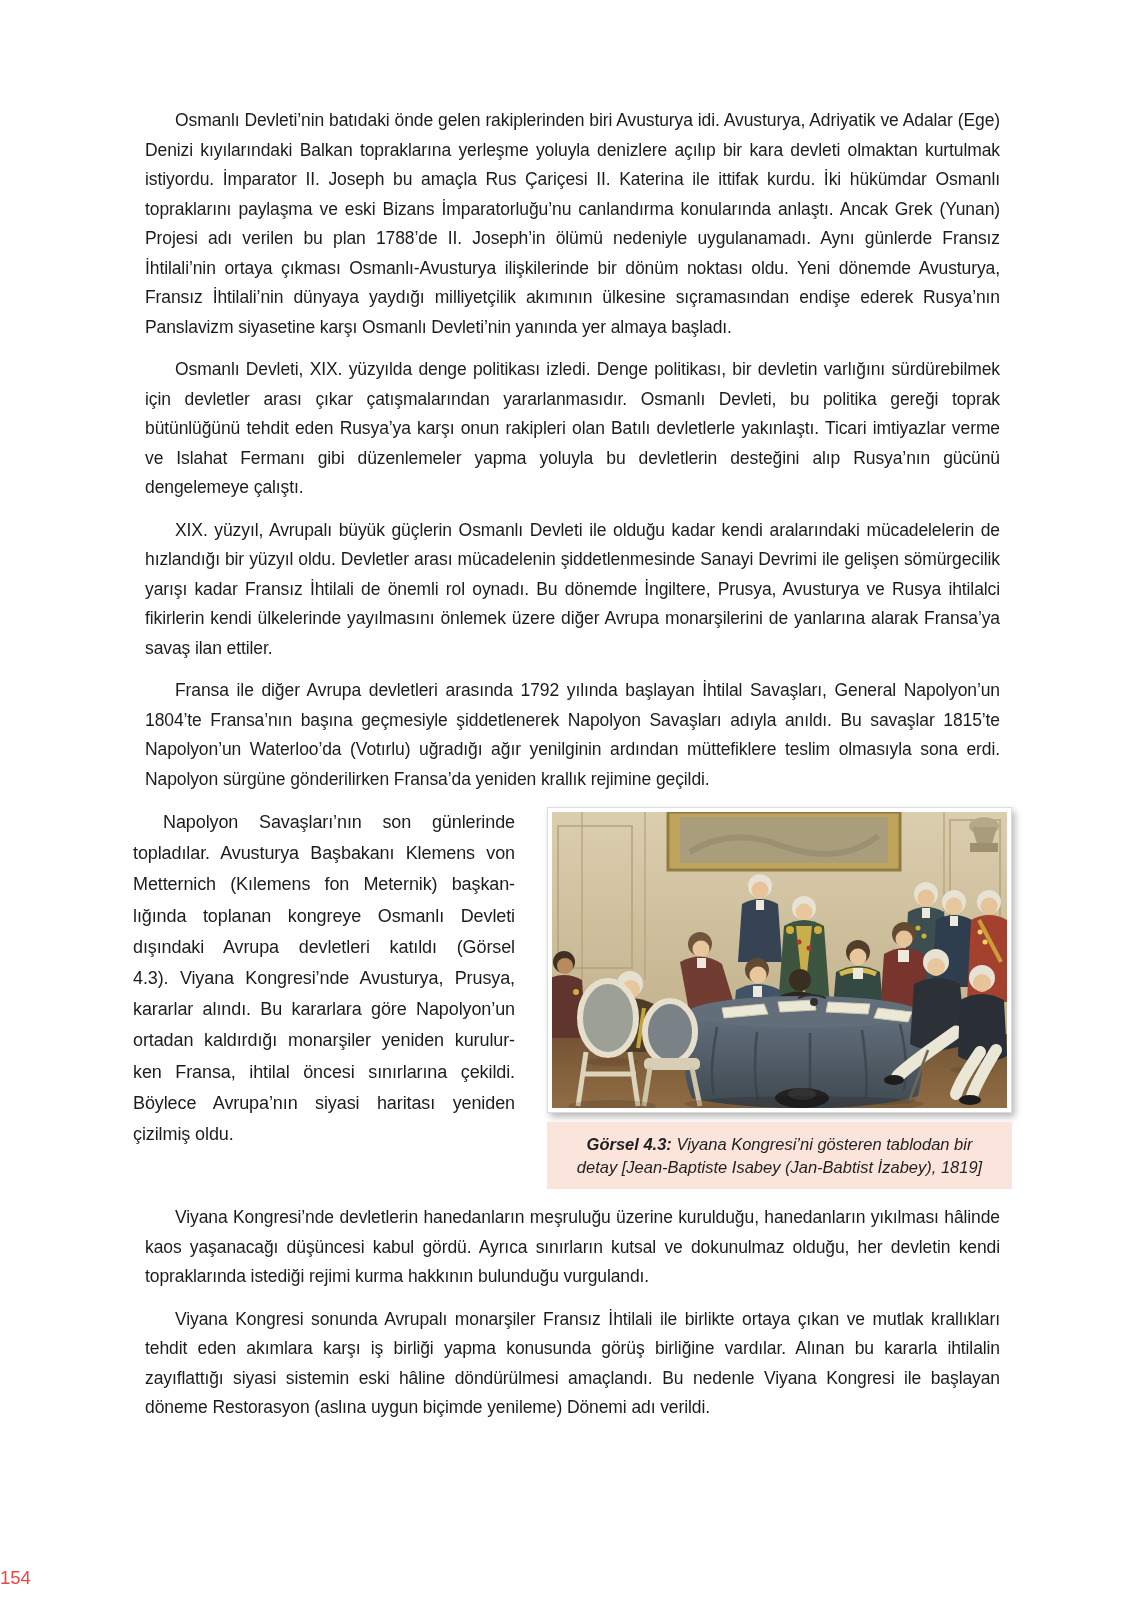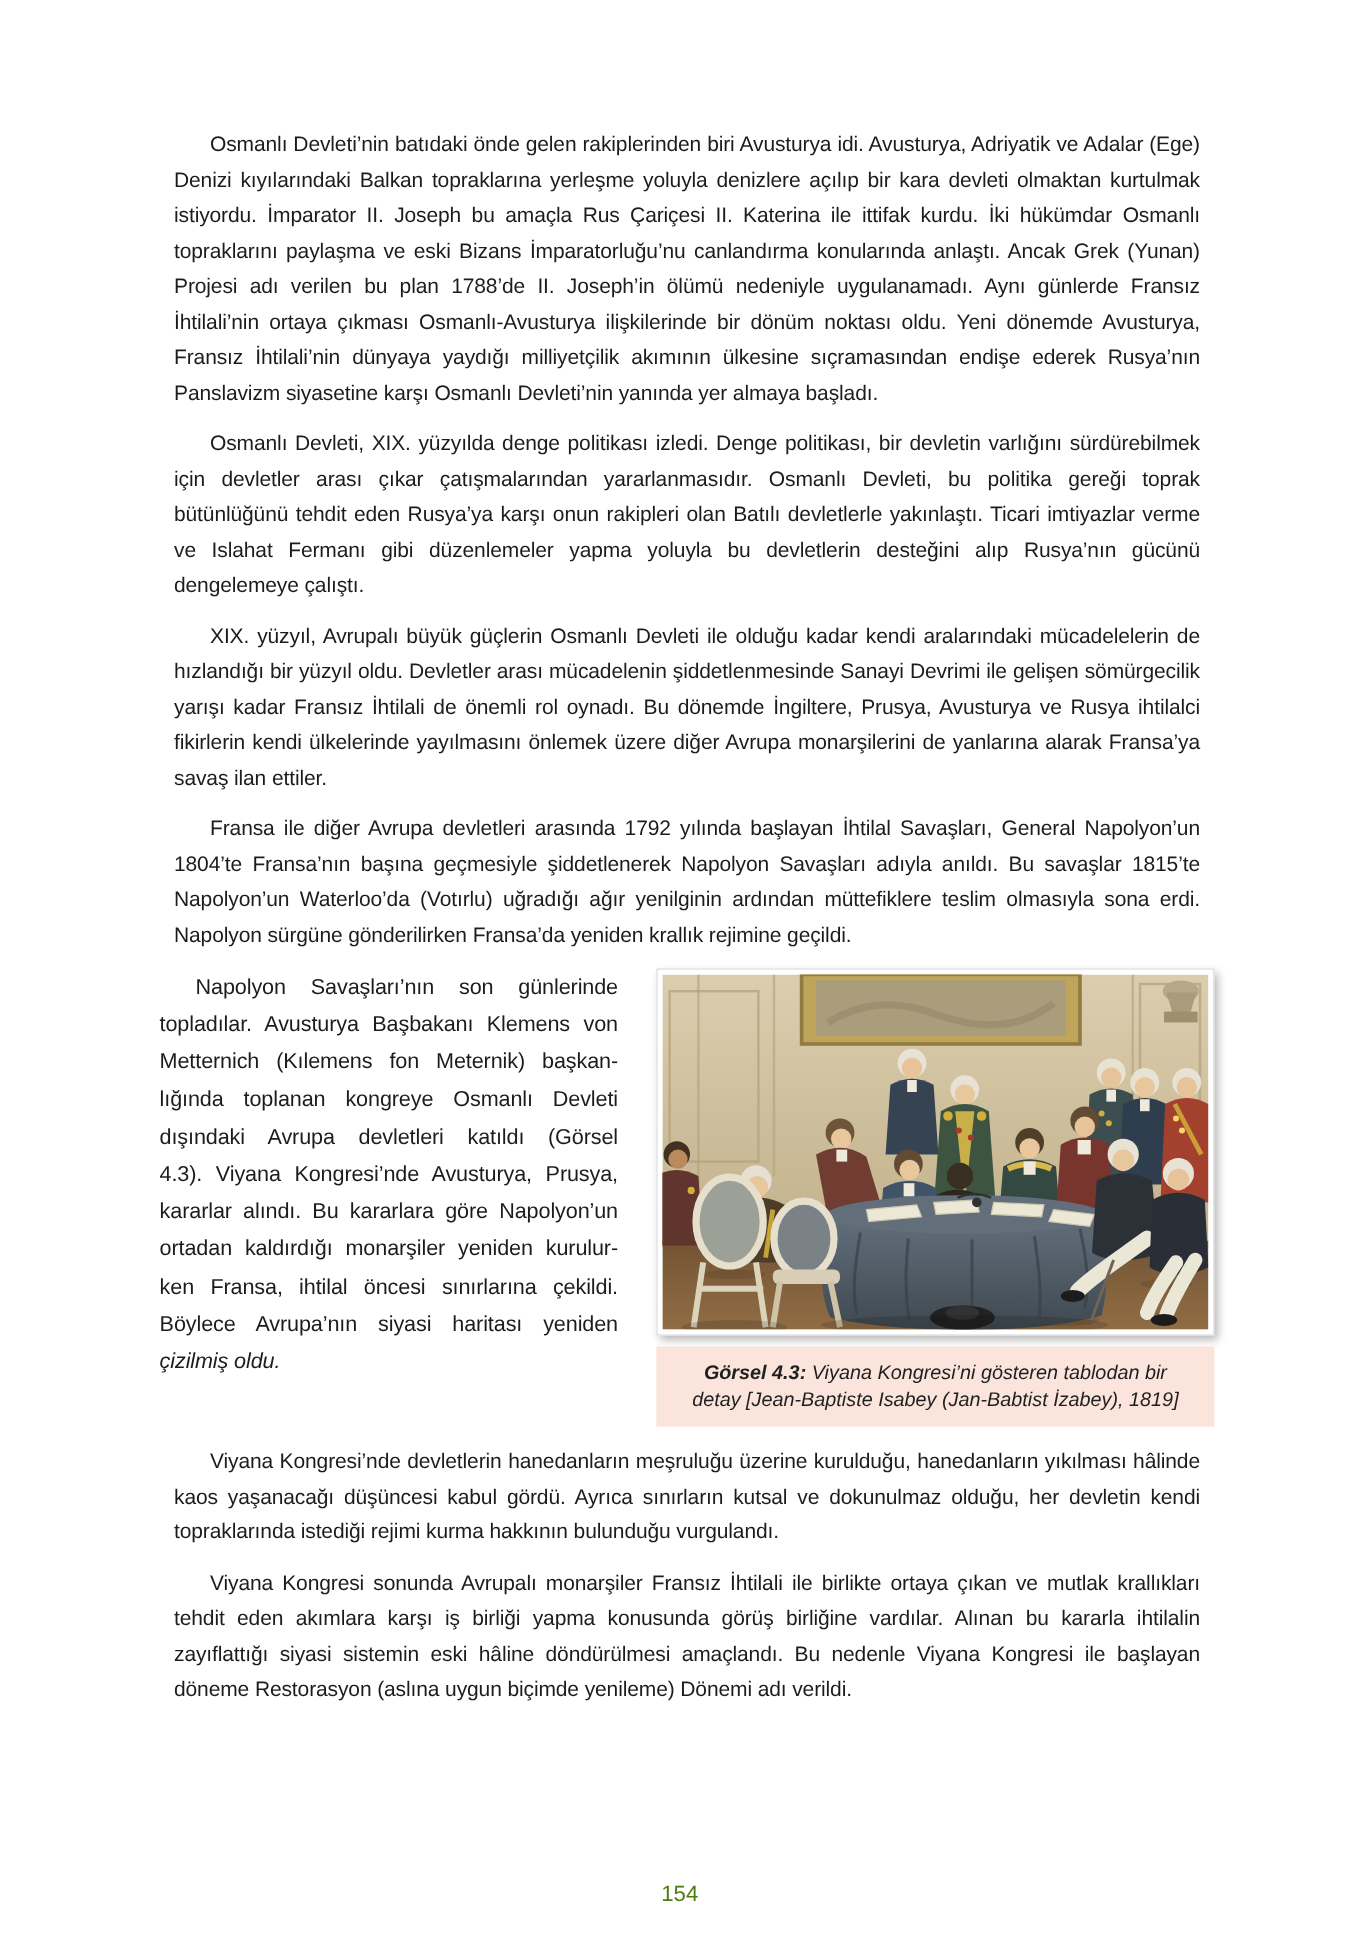--- a/index.html
+++ b/index.html
@@ -34,43 +34,43 @@
   }
   .figure-row{display:flex;gap:20px;margin:10px 0 14px 0;}
   .col-text{flex:none;width:382px;}
   .cline{
     font-size:18px;line-height:31.2px;
     text-align:justify;text-align-last:justify;
     letter-spacing:-0.1px;
     white-space:normal;
   }
   .cline.first{text-indent:30px;}
-  .cline.last{text-align-last:left;font-style:italic;}
+  .cline.last{text-align-last:left;}
   figure.col-figure{flex:none;width:465px;margin:0;padding-left:12px;}
   .painting{
     background:#ffffff;
     border:1px solid #dcdcdc;
     padding:4px;
     box-shadow:3px 4px 7px rgba(0,0,0,0.28);
   }
   .painting svg{display:block;}
   figcaption.caption{
     margin-top:9px;
     background:var(--caption-bg);
     font-style:italic;
     font-size:16.5px;line-height:22.5px;
     text-align:center;
     padding:11px 22px;
     color:#1f1f1f;
   }
   figcaption .lbl{font-weight:700;}
   .page-number{
     position:absolute;left:0;right:0;bottom:26px;
-    text-align:center;
-    font-size:18.5px;color:#4d7c0f;
+    text-align:left;
+    font-size:18.5px;color:#ef4444;
   }
 </style>
 </head>
 <body>
 
 <div class="page">
   <div class="content">
 
     <p class="body">Osmanlı Devleti’nin batıdaki önde gelen rakiplerinden biri Avusturya idi. Avusturya, Adriyatik ve Adalar (Ege) Denizi kıyılarındaki Balkan topraklarına yerleşme yoluyla denizlere açılıp bir kara devleti olmaktan kurtulmak istiyordu. İmparator II. Joseph bu amaçla Rus Çariçesi II. Katerina ile ittifak kurdu. İki hükümdar Osmanlı topraklarını paylaşma ve eski Bizans İmparatorluğu’nu canlandırma konularında anlaştı. Ancak Grek (Yunan) Projesi adı verilen bu plan 1788’de II. Joseph’in ölümü nedeniyle uygulanamadı. Aynı günlerde Fransız İhtilali’nin ortaya çıkması Osmanlı-Avusturya ilişkilerinde bir dönüm noktası oldu. Yeni dönemde Avusturya, Fransız İhtilali’nin dünyaya yaydığı milliyetçilik akımının ülkesine sıçramasından endişe ederek Rusya’nın Panslavizm siyasetine karşı Osmanlı Devleti’nin yanında yer almaya başladı.</p>
 

